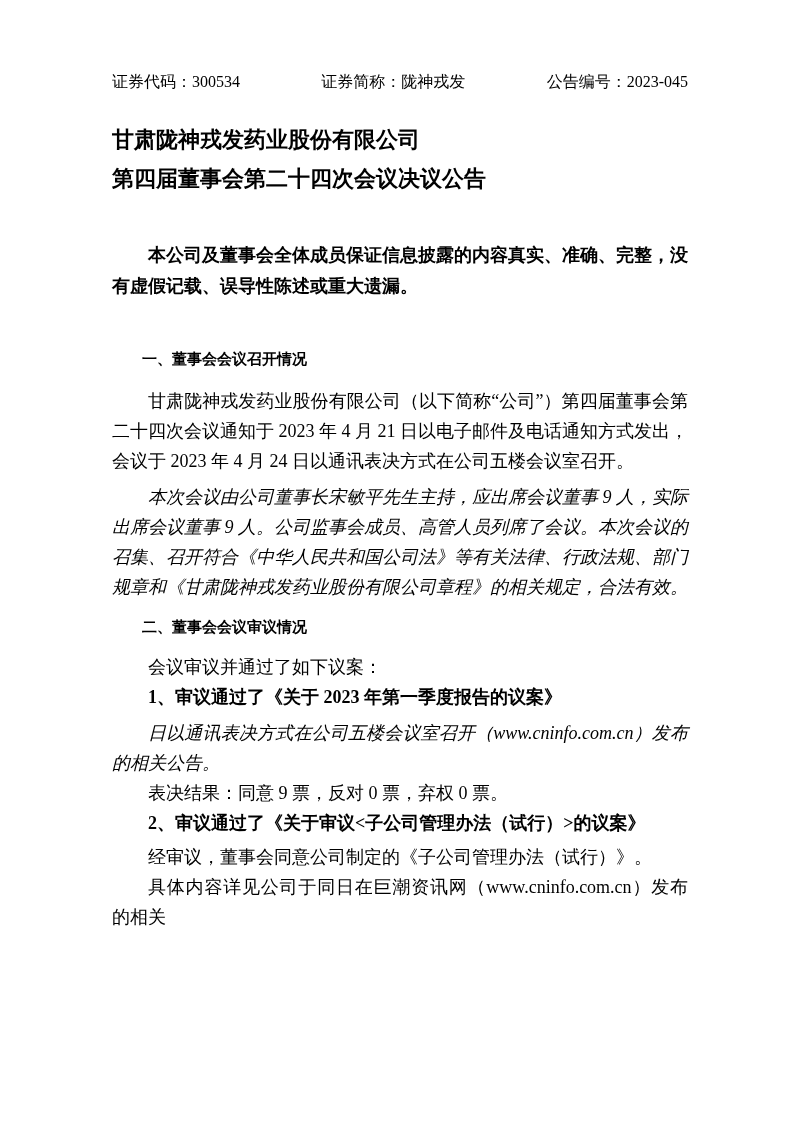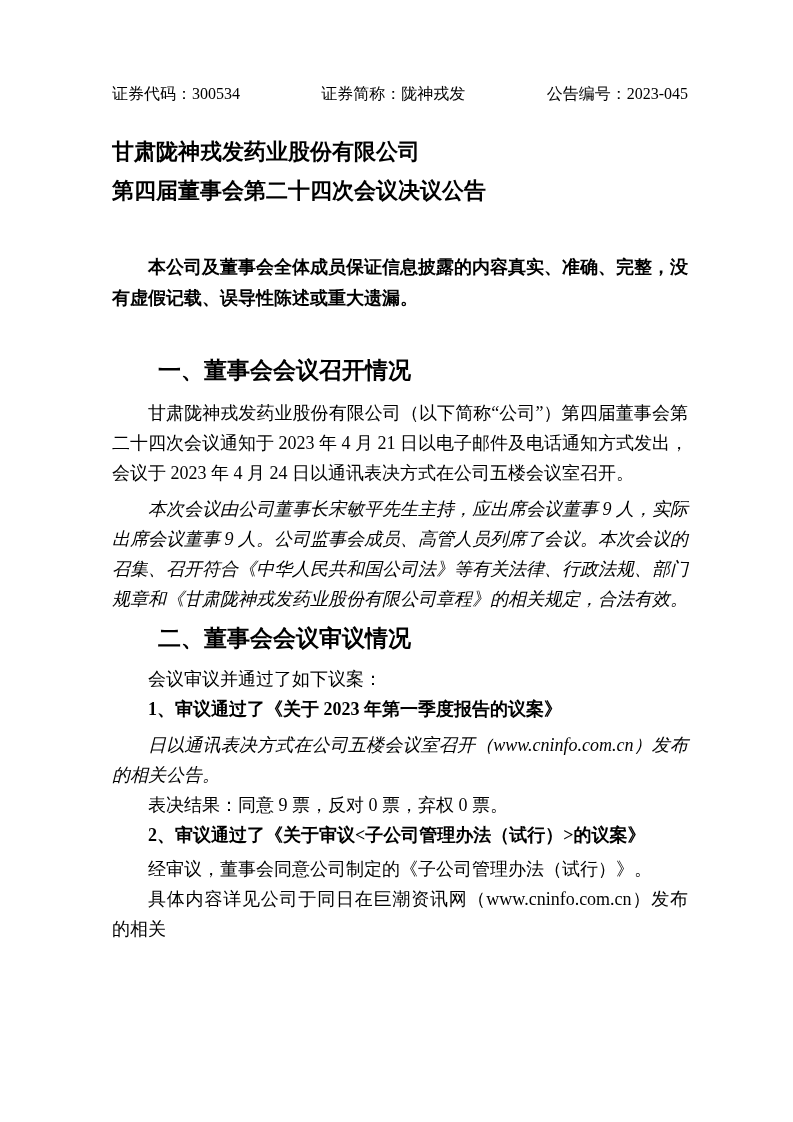--- a/index.html
+++ b/index.html
@@ -4,26 +4,26 @@
 <style>
   html, body {
     margin: 0;
     padding: 0;
     background: #ffffff;
   }
   .page {
     position: relative;
     width: 793px;
     height: 1026px;
-    margin: 0 auto;
+    margin: 12px auto;
     background: #ffffff;
     color: #000000;
     font-family: "Liberation Serif", "DejaVu Serif", serif;
     box-sizing: border-box;
-    padding: 84px 105px 0 112px;
+    padding: 60px 105px 0 112px;
     overflow: hidden;
   }
   .doc-header {
     display: flex;
     justify-content: space-between;
     align-items: baseline;
     font-size: 16px;
     line-height: 20px;
     white-space: nowrap;
   }
@@ -41,21 +41,21 @@
     text-indent: 2em;
     text-align: justify;
     margin: 0;
   }
   .disclaimer {
     margin-top: 46px;
     font-weight: bold;
     line-height: 31px;
   }
   .sec-heading {
-    font-size: 23px;
+    font-size: 15px;
     font-weight: bold;
     text-indent: 2em;
     line-height: 30px;
     margin: 0;
   }
   .sec-heading.sec-1 { margin: 42px 0 12px 0; }
   .sec-heading.sec-2 { margin: 10px 0 10px 0; }
   .item-title { font-weight: bold; }
   .mt4 { margin-top: 4px; }
   .mt6 { margin-top: 6px; font-style: italic; }

